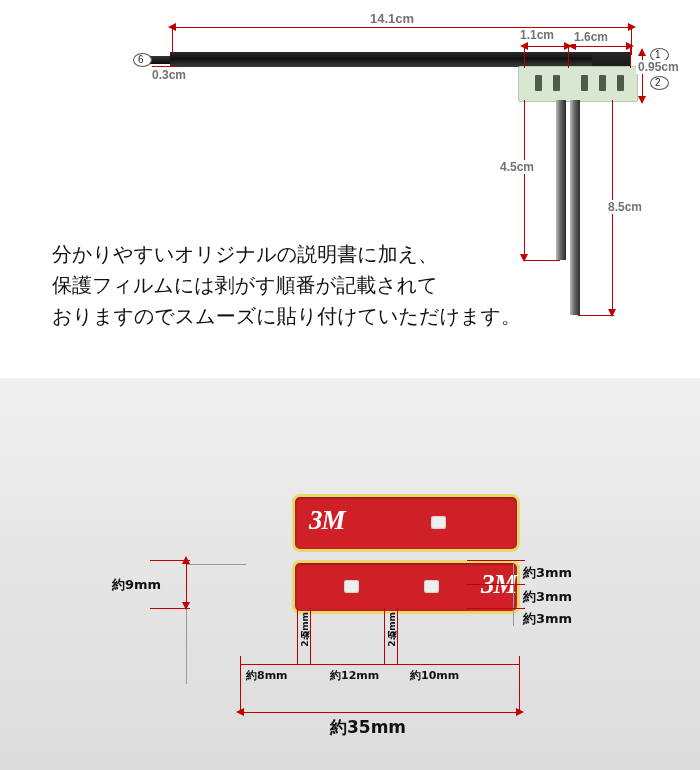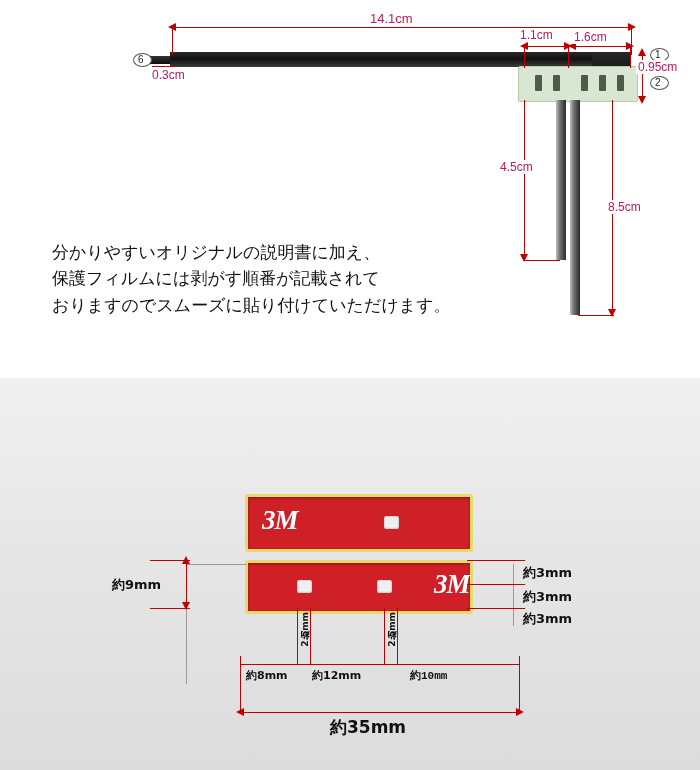--- a/index.html
+++ b/index.html
@@ -52,41 +52,42 @@
   .dline{position:absolute;background:#c00000;}
   .dline.h{height:1px;}
   .dline.v{width:1px;}
   .tick{position:absolute;background:#c00000;width:1px;height:9px;}
   .arrow{position:absolute;width:0;height:0;}
   .arrow.left{border-top:4px solid transparent;border-bottom:4px solid transparent;border-right:8px solid #c00000;}
   .arrow.right{border-top:4px solid transparent;border-bottom:4px solid transparent;border-left:8px solid #c00000;}
   .arrow.up{border-left:4px solid transparent;border-right:4px solid transparent;border-bottom:8px solid #c00000;}
   .arrow.down{border-left:4px solid transparent;border-right:4px solid transparent;border-top:8px solid #c00000;}
 
-  .dlabel{position:absolute;font-size:13px;color:#be185d;font-weight:normal;white-space:nowrap;
+  .dlabel{position:absolute;font-size:13px;color:#737373;font-weight:bold;white-space:nowrap;
           font-family:"Liberation Sans", sans-serif;background:#fff;padding:0 2px;}
   .dlabel.sm{font-size:12px;}
 
   .callout{position:absolute;font-size:10px;color:#222;}
 
   .jp-text{
     position:absolute;left:52px;top:240px;width:600px;
-    font-size:17px;line-height:1.55;color:#111;
-    font-family:Liberation Serif, serif;
+    font-size:20px;line-height:1.55;color:#111;
+    font-family:Liberation Mono, monospace;
     white-space:pre-line;
   }
 
   
   .panel-bot{
     position:absolute;left:0;top:378px;width:700px;height:392px;
     background:linear-gradient(180deg,#f0f0f0 0%,#e6e6e6 45%,#dcdcdc 100%);
   }
   .tape{
-    position:absolute;background:#cf2027;border:3px solid #e8d96a;border-radius:3px;
+    position:absolute;background:#cf2027;border:3px solid #e8d96a;border-radius:8px;
     box-shadow:0 1px 3px rgba(0,0,0,.35) inset;
+    margin-left:47px;
   }
   .tape .hole{position:absolute;background:#efefef;border-radius:2px;box-shadow:0 0 2px rgba(0,0,0,.4) inset;}
   .tape .brand{
     position:absolute;color:#fff;font-weight:bold;font-style:italic;
     font-family:"Liberation Serif", serif;letter-spacing:-1px;
   }
 
   .bline{position:absolute;background:#c00000;}
   .bline.h{height:1px;}
   .bline.v{width:1px;}
@@ -207,22 +208,22 @@
     <div class="bline v" style="left:310px;top:230px;height:56px;"></div>
     <div class="vlabel" style="left:299px;top:234px;">約2.5mm</div>
     <div class="bline v" style="left:384px;top:230px;height:56px;"></div>
     <div class="bline v" style="left:397px;top:230px;height:56px;"></div>
     <div class="vlabel" style="left:386px;top:234px;">約2.5mm</div>
 
     <div class="bline h" style="left:240px;top:286px;width:280px;"></div>
     <div class="bline v" style="left:240px;top:278px;height:16px;"></div>
     <div class="bline v" style="left:519px;top:278px;height:16px;"></div>
     <div class="blabel s" style="left:246px;top:290px;">約8mm</div>
-    <div class="blabel s" style="left:312px;top:290px;">約12mm</div>
-    <div class="blabel s" style="left:410px;top:290px;font-family:Liberation Mono, monospace;">約10mm</div>
+    <div class="blabel s" style="left:330px;top:290px;">約12mm</div>
+    <div class="blabel s" style="left:410px;top:290px;">約10mm</div>
 
     <div class="bline h" style="left:240px;top:334px;width:280px;"></div>
     <div class="arrow left" style="left:236px;top:330px;"></div>
     <div class="arrow right" style="left:516px;top:330px;"></div>
     <div class="bline v" style="left:240px;top:286px;height:48px;"></div>
     <div class="bline v" style="left:519px;top:286px;height:48px;"></div>
     <div class="blabel lg" style="left:330px;top:338px;">約35mm</div>
   </div>
 
 </div>

